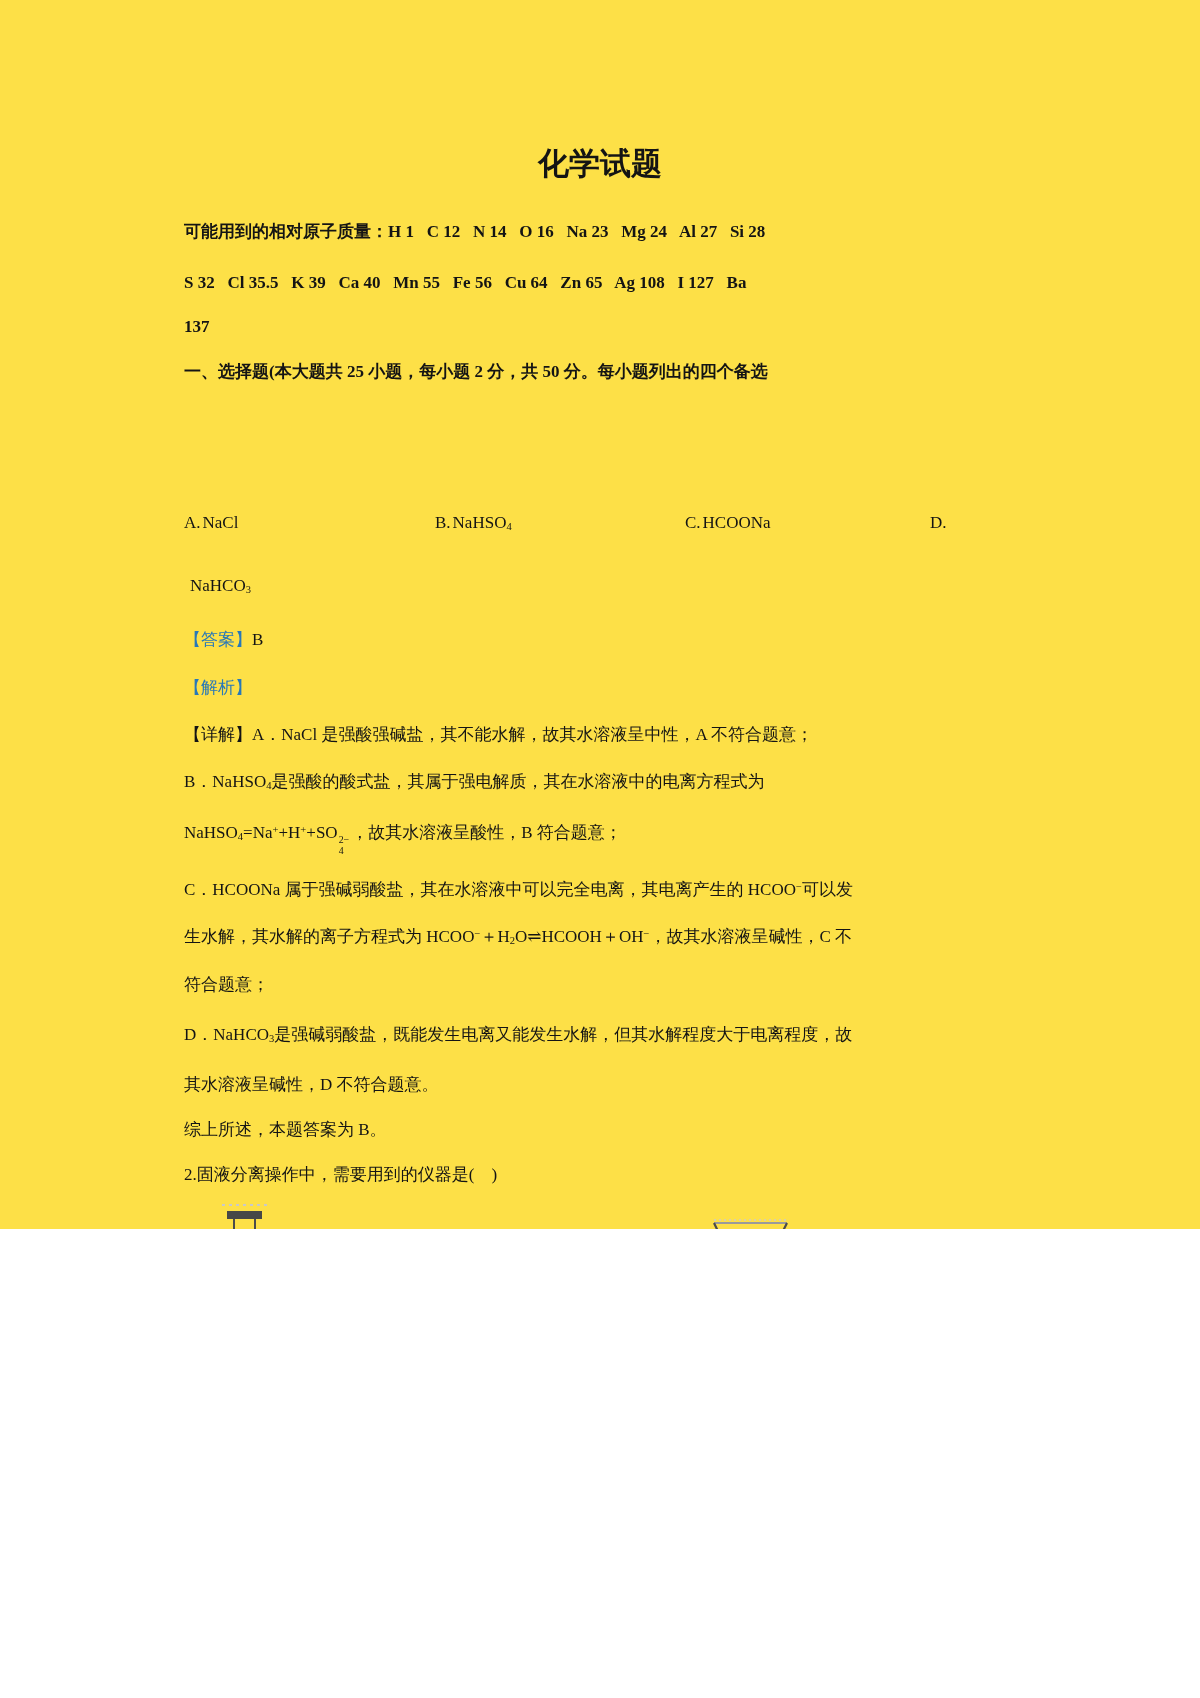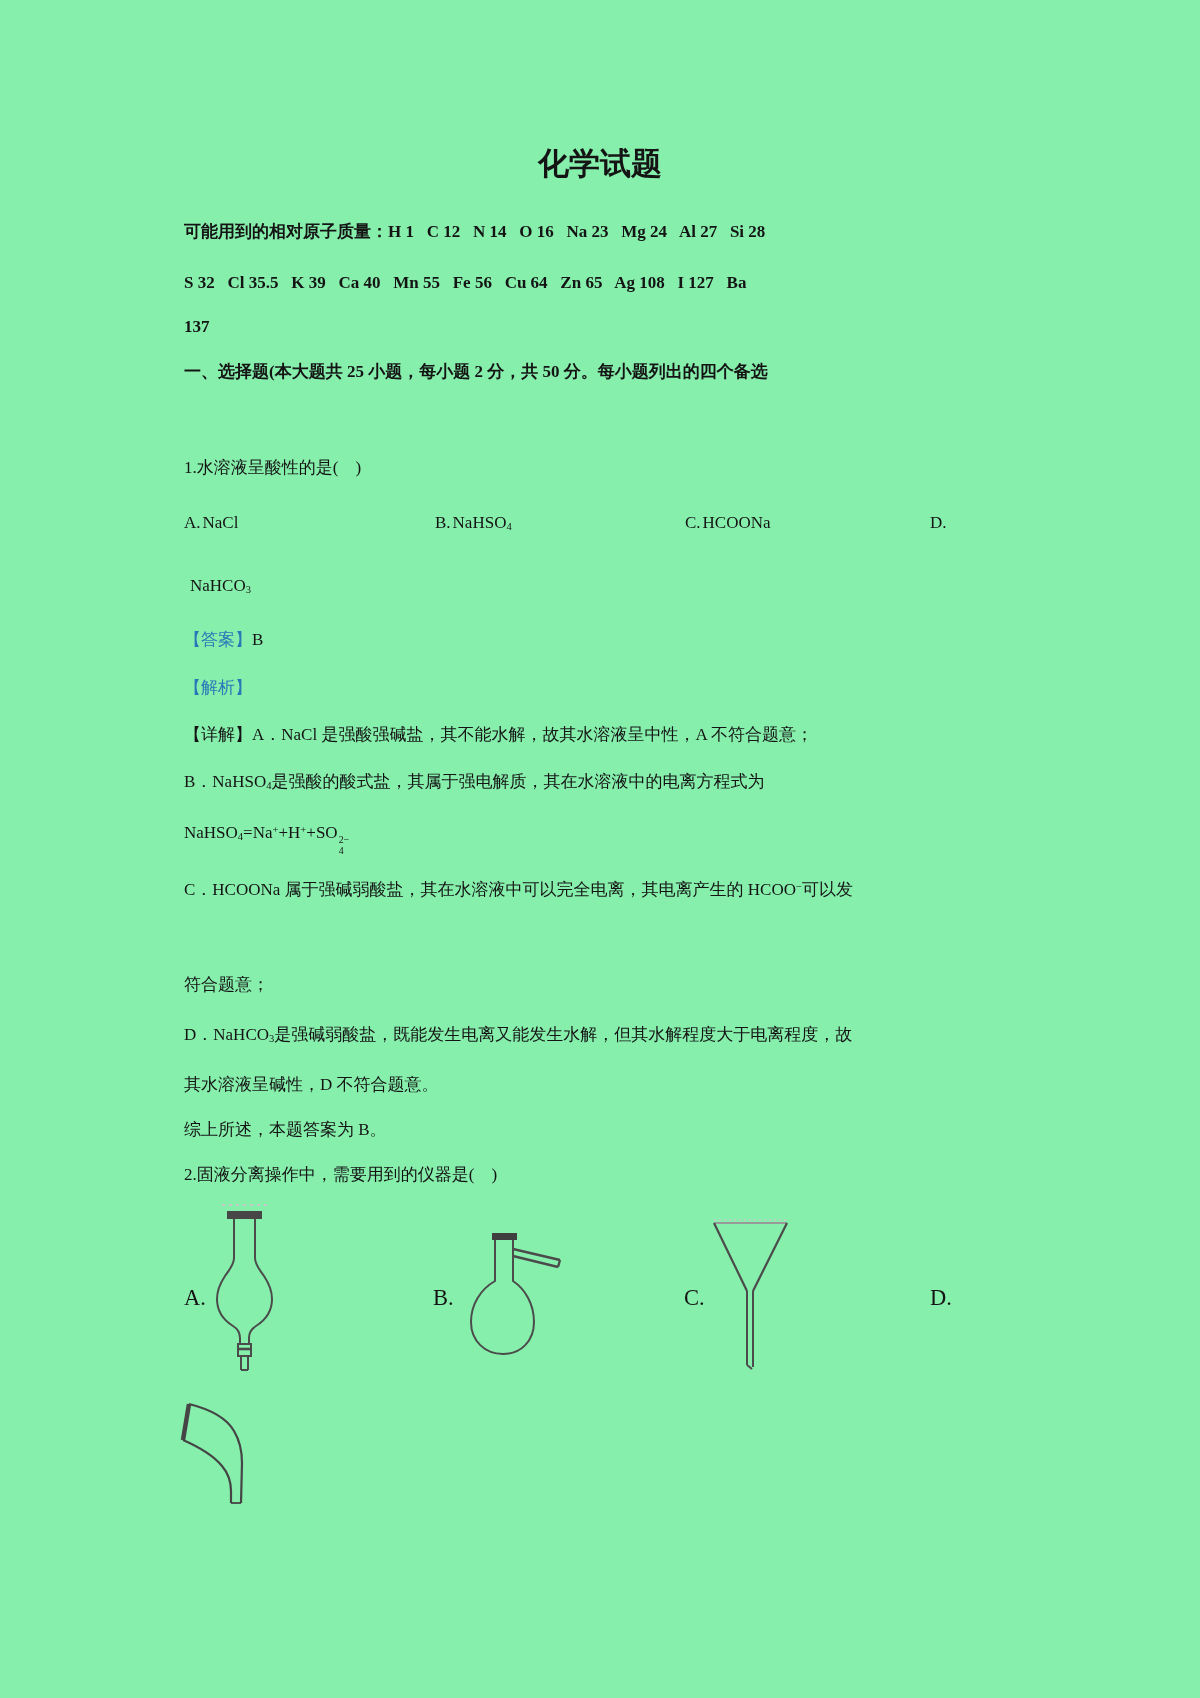--- a/index.html
+++ b/index.html
@@ -1,19 +1,19 @@
 <!DOCTYPE html>
 <html><head>
 <meta charset="utf-8">
 <style>
   html,body{margin:0;padding:0;background:#ffffff;}
   .page{
     position:relative;
-    width:1200px;height:1698px;
-    background:#86efac;
+    width:1200px;height:1229px;
+    background:#fde047;
     font-family:"Liberation Serif","DejaVu Serif",serif;
     color:#141414;
     overflow:hidden;
     text-decoration:underline;
   }
   .ln{
     position:absolute;left:184px;
     font-size:17px;line-height:46px;
     white-space:pre;color:#141414;
   }
@@ -42,39 +42,39 @@
 <div class="page">
 
   <div class="title">化学试题</div>
 
   <div class="ln bold" style="top:209px">可能用到的相对原子质量：H 1   C 12   N 14   O 16   Na 23   Mg 24   Al 27   Si 28</div>
   <div class="ln bold" style="top:260px">S 32   Cl 35.5   K 39   Ca 40   Mn 55   Fe 56   Cu 64   Zn 65   Ag 108   I 127   Ba</div>
   <div class="ln bold" style="top:304px">137</div>
 
   <div class="ln bold" style="top:349px">一、选择题(本大题共 25 小题，每小题 2 分，共 50 分。每小题列出的四个备选</div>
 
-  <div class="ln" style="top:445px">1.水溶液呈酸性的是(    )</div>
 
   <div class="ln" style="top:500px;width:870px">
     <span class="opt opt-a"><span>A.</span><span class="formula"><span>NaCl</span></span></span>
     <span class="opt opt-b"><span>B.</span><span class="formula"><span>NaHSO</span><sub>4</sub></span></span>
     <span class="opt opt-c"><span>C.</span><span class="formula"><span>HCOONa</span></span></span>
     <span class="opt opt-d"><span>D.</span><span class="formula"></span></span>
   </div>
 
   <div class="ln" style="top:563px;left:190px"><span>NaHCO</span><sub>3</sub></div>
 
   <div class="ln" style="top:617px"><span class="blue">【答案】</span><span>B</span></div>
 
   <div class="ln" style="top:665px"><span class="blue">【解析】</span></div>
 
   <div class="ln" style="top:712px"><span>【详解】A．NaCl 是强酸强碱盐，其不能水解，故其水溶液呈中性，A 不符合题意；</span></div>
   <div class="ln" style="top:759px"><span>B．NaHSO</span><sub>4</sub><span>是强酸的酸式盐，其属于强电解质，其在水溶液中的电离方程式为</span></div>
-  <div class="ln" style="top:810px"><span>NaHSO</span><sub>4</sub><span>=Na</span><sup>+</sup><span>+H</span><sup>+</sup><span>+SO</span><span class="stack"><span>2−</span><span>4</span></span></div>
+  <div class="ln" style="top:810px"><span>NaHSO</span><sub>4</sub><span>=Na</span><sup>+</sup><span>+H</span><sup>+</sup><span>+SO</span><span class="stack"><span>2−</span><span>4</span></span><span>，故其水溶液呈酸性，B 符合题意；</span></div>
   <div class="ln" style="top:867px"><span>C．HCOONa 属于强碱弱酸盐，其在水溶液中可以完全电离，其电离产生的 HCOO</span><sup>−</sup><span>可以发</span></div>
+  <div class="ln" style="top:914px"><span>生水解，其水解的离子方程式为 HCOO</span><sup>−</sup><span>＋H</span><sub>2</sub><span>O⇌HCOOH＋OH</span><sup>−</sup><span>，故其水溶液呈碱性，C 不</span></div>
   <div class="ln" style="top:962px"><span>符合题意；</span></div>
   <div class="ln" style="top:1012px"><span>D．NaHCO</span><sub>3</sub><span>是强碱弱酸盐，既能发生电离又能发生水解，但其水解程度大于电离程度，故</span></div>
   <div class="ln" style="top:1062px"><span>其水溶液呈碱性，D 不符合题意。</span></div>
   <div class="ln" style="top:1107px"><span>综上所述，本题答案为 B。</span></div>
 
   <div class="ln" style="top:1152px">2.固液分离操作中，需要用到的仪器是(    )</div>
 
   <div>
     <span class="q2lab" style="left:184px;top:1275px">A.</span>
     <span class="q2lab" style="left:433px;top:1275px">B.</span>

